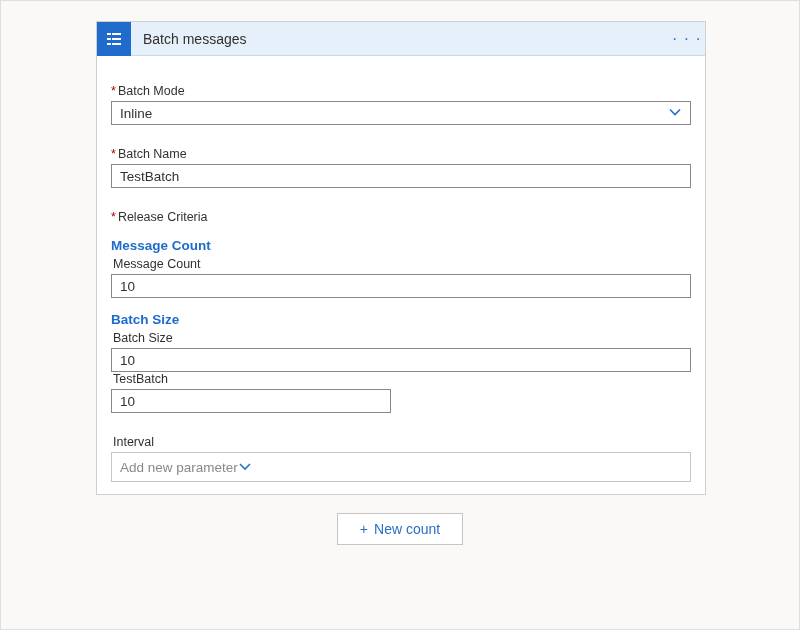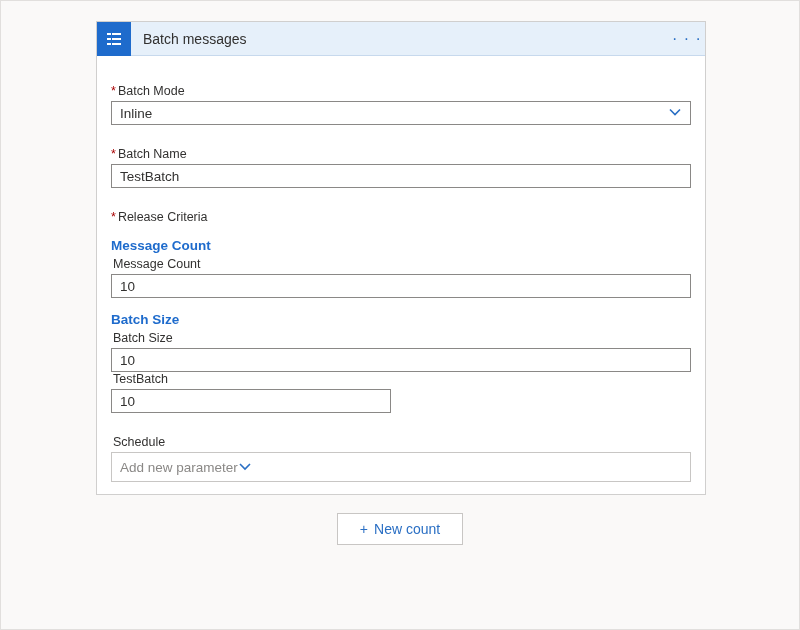--- a/index.html
+++ b/index.html
@@ -186,21 +186,21 @@
       <div class="sub-label">Batch Size</div>
       <div class="text-input">
         <span>10</span>
       </div>
 
       <div class="sub-label">TestBatch</div>
       <div class="text-input narrow">
         <span>10</span>
       </div>
 
-      <div class="sub-label gap-t">Schedule</div>
+      <div class="sub-label gap-t">Interval</div>
 
       <div class="add-param">
         <span class="placeholder">Add new parameter</span>
         <span class="chev">
           <svg width="14" height="10" viewBox="0 0 14 10">
               <polyline points="2,2 7,7 12,2"></polyline>
             </svg>
         </span>
       </div>
 

